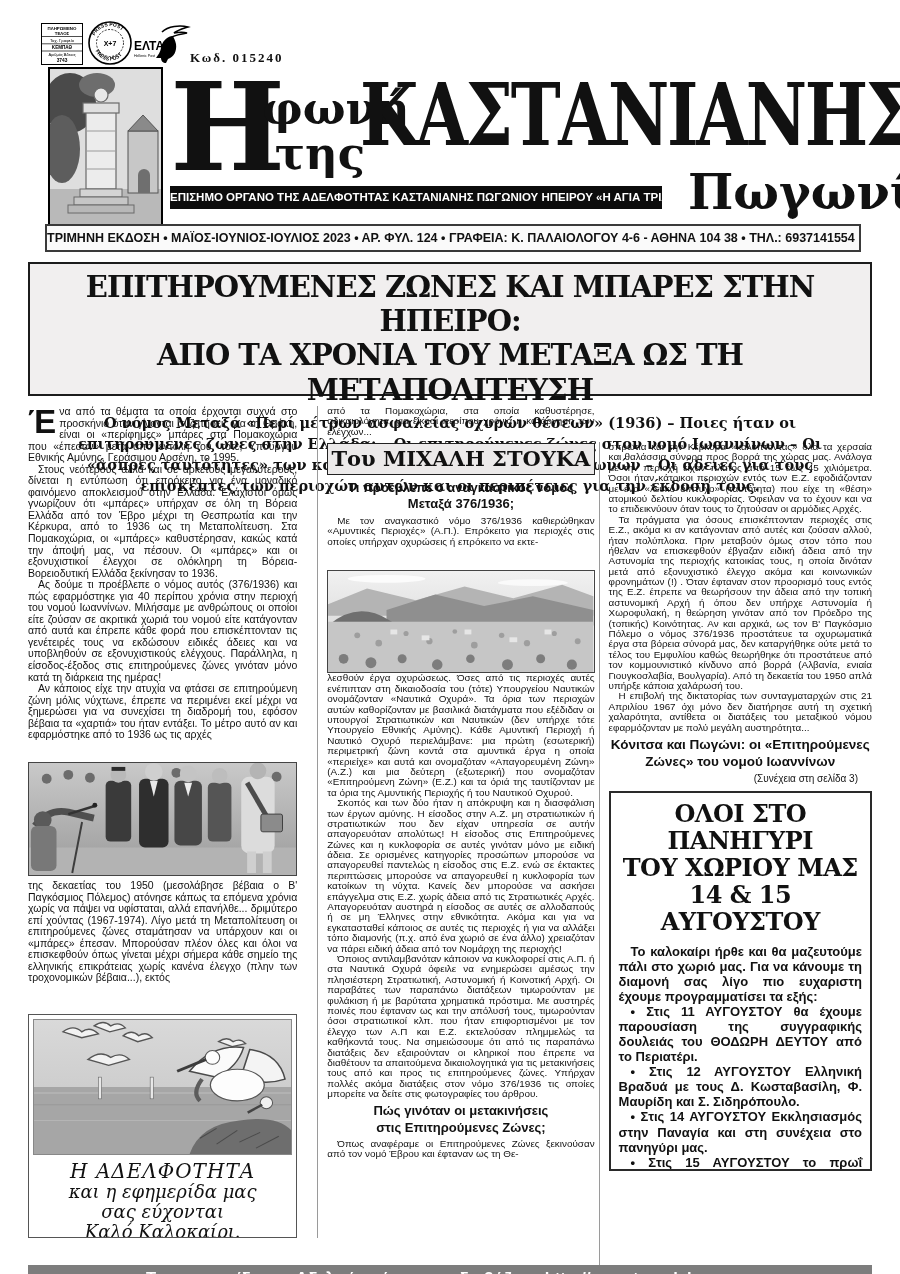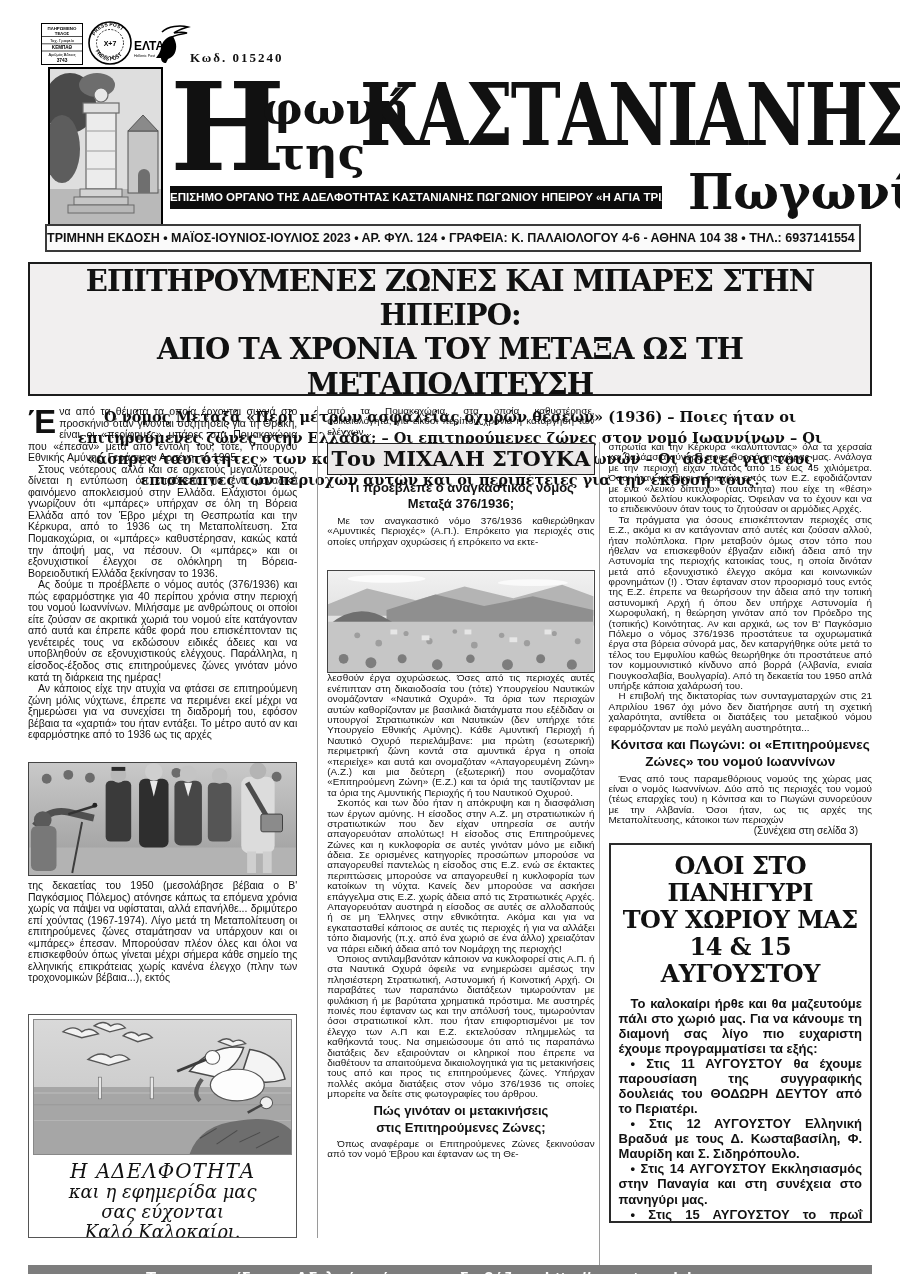--- a/index.html
+++ b/index.html
@@ -24,21 +24,21 @@
           font-weight:bold;font-size:86px;line-height:1;letter-spacing:-3px;
           transform:scaleX(0.78);transform-origin:left top;white-space:nowrap;}
   .banner{position:absolute;left:170px;top:186px;width:492px;height:23px;background:#0c0c0c;
           color:#fff;font-weight:bold;font-size:11.5px;line-height:23px;text-align:center;white-space:nowrap;}
   .t-region{position:absolute;left:688px;top:164px;font-family:"DejaVu Serif",serif;
             font-weight:bold;font-size:48px;}
   .infobar{position:absolute;left:45px;top:224px;width:812px;height:24px;border:2px solid #3a3a3a;
            background:#fafafa;font-weight:bold;font-size:12.5px;line-height:24px;text-align:left;white-space:nowrap;}
   
   .headbox{position:absolute;left:28px;top:262px;width:844px;height:134px;border:2px solid #1c1c1c;
-           background:#f1efef;box-sizing:border-box;text-align:center;}
+           background:#f1efef;box-sizing:border-box;text-align:center;padding-top:6px;}
   .headbox .h1{font-family:"DejaVu Serif",serif;font-weight:bold;font-size:29px;line-height:1.18;letter-spacing:-1px;}
   .headbox .sub{margin-top:5px;font-family:"DejaVu Serif",serif;font-weight:bold;font-size:14.5px;line-height:1.45;padding:0 14px;}
   
   .cols{position:absolute;left:28px;top:406px;width:844px;height:832px;display:flex;}
   .col{box-sizing:border-box;overflow:hidden;height:832px;}
   .col1{width:276px;font-size:10.5px;line-height:1.1;}
   .col2,.col3{font-size:9.9px;line-height:1.05;}
   .col2{width:284px;border-left:1px solid #9a9a9a;margin-left:20px;padding-left:9px;}
   .col3{width:280px;border-left:1px solid #9a9a9a;margin-left:4px;padding-left:9px;margin-top:36px;}
   .b p{margin:0;text-align:justify;text-indent:10px;}
@@ -324,21 +324,20 @@
     </div>
 
     <div class="col col3">
       <p class="noind">σπρωτία και την Κέρκυρα «καλύπτοντας» όλα τα χερσαία και θαλάσσια σύνορα προς βορρά της χώρας μας. Ανάλογα με την περιοχή είχαν πλάτος από 15 έως 45 χιλιόμετρα. Όσοι ήταν κάτοικοι περιοχών εντός των Ε.Ζ. εφοδιάζονταν με ένα «λευκό δίπτυχο» (ταυτότητα) που είχε τη «θέση» ατομικού δελτίου κυκλοφορίας. Όφειλαν να το έχουν και να το επιδεικνύουν όταν τους το ζητούσαν οι αρμόδιες Αρχές.</p>
       <p>Τα πράγματα για όσους επισκέπτονταν περιοχές στις Ε.Ζ., ακόμα κι αν κατάγονταν από αυτές και ζούσαν αλλού, ήταν πολύπλοκα. Πριν μεταβούν όμως στον τόπο που ήθελαν να επισκεφθούν έβγαζαν ειδική άδεια από την Αστυνομία της περιοχής κατοικίας τους, η οποία δινόταν μετά από εξονυχιστικό έλεγχο ακόμα και κοινωνικών φρονημάτων (!) . Όταν έφταναν στον προορισμό τους εντός της Ε.Ζ. έπρεπε να θεωρήσουν την άδεια από την τοπική αστυνομική Αρχή ή όπου δεν υπήρχε Αστυνομία ή Χωροφυλακή, η θεώρηση γινόταν από τον Πρόεδρο της (τοπικής) Κοινότητας. Αν και αρχικά, ως τον Β' Παγκόσμιο Πόλεμο ο νόμος 376/1936 προστάτευε τα οχυρωματικά έργα στα βόρεια σύνορά μας, δεν καταργήθηκε ούτε μετά το τέλος του Εμφυλίου καθώς θεωρήθηκε ότι προστάτευε από τον κομμουνιστικό κίνδυνο από βορρά (Αλβανία, ενιαία Γιουγκοσλαβία, Βουλγαρία). Από τη δεκαετία του 1950 απλά υπήρξε κάποια χαλάρωσή του.</p>
       <p>Η επιβολή της δικτατορίας των συνταγματαρχών στις 21 Απριλίου 1967 όχι μόνο δεν διατήρησε αυτή τη σχετική χαλαρότητα, αντίθετα οι διατάξεις του μεταξικού νόμου εφαρμόζονταν με πολύ μεγάλη αυστηρότητα...</p>
       <div class="chead3">
         <div>Κόνιτσα και Πωγώνι: οι «Επιτηρούμενες</div>
         <div>Ζώνες» του νομού Ιωαννίνων</div>
       </div>
-      <p>Ένας από τους παραμεθόριους νομούς της χώρας μας είναι ο νομός Ιωαννίνων. Δύο από τις περιοχές του νομού (τέως επαρχίες του) η Κόνιτσα και το Πωγώνι συνορεύουν με την Αλβανία. Όσοι ήταν, ως τις αρχές της Μεταπολίτευσης, κάτοικοι των περιοχών</p>
       <div class="cont">(Συνέχεια στη σελίδα 3)</div>
 
       <div class="festbox">
         <div class="ft">ΟΛΟΙ ΣΤΟ ΠΑΝΗΓΥΡΙ</div>
         <div class="ft">ΤΟΥ ΧΩΡΙΟΥ ΜΑΣ</div>
         <div class="ft">14 &amp; 15 ΑΥΓΟΥΣΤΟΥ</div>
         <div class="festbody">
           <p>Το καλοκαίρι ήρθε και θα μαζευτούμε πάλι στο χωριό μας. Για να κάνουμε τη διαμονή σας λίγο πιο ευχαριστη έχουμε προγραμματίσει τα εξής:</p>
           <p>• Στις 11 ΑΥΓΟΥΣΤΟΥ θα έχουμε παρουσίαση της συγγραφικής δουλειάς του ΘΟΔΩΡΗ ΔΕΥΤΟΥ από το Περιατέρι.</p>
           <p>• Στις 12 ΑΥΓΟΥΣΤΟΥ Ελληνική Βραδυά με τους Δ. Κωσταβασίλη, Φ. Μαυρίδη και Σ. Σιδηρόπουλο.</p>

